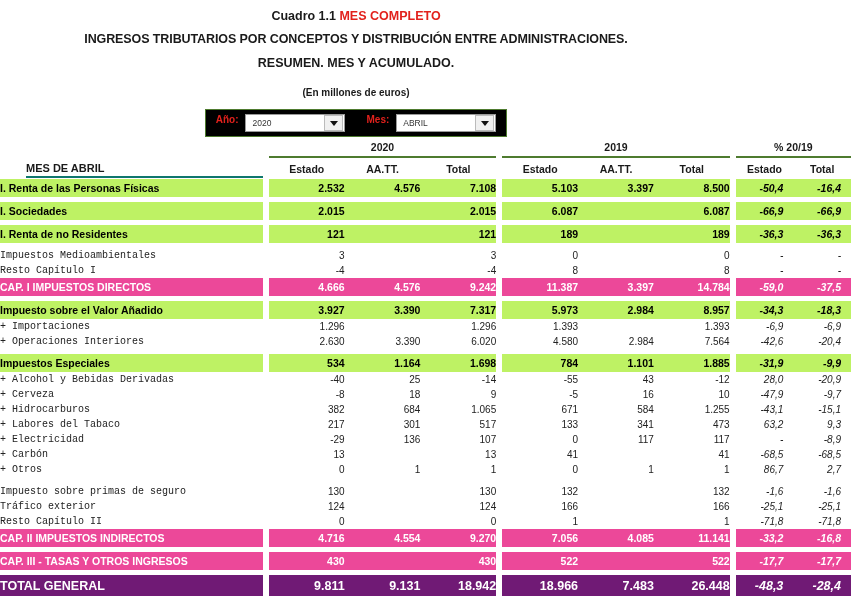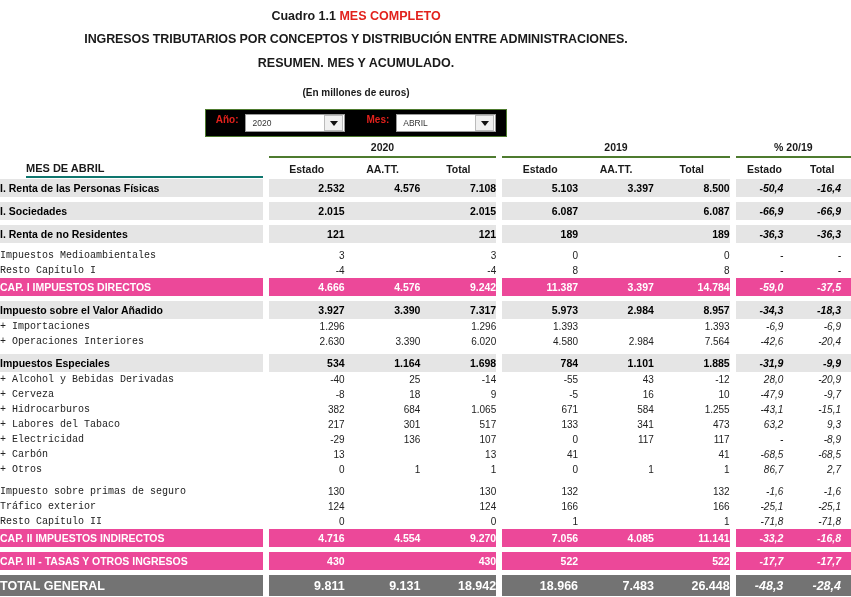--- a/index.html
+++ b/index.html
@@ -74,27 +74,27 @@
     font-size:11px;padding-bottom:1px;
   }
   tr.hdr-cols td.mes .underline{
     display:block;border-bottom:2px solid #0f766e;padding-bottom:2px;
   }
 
   
   tr.plain td{height:15px;font-size:10px;color:#222;}
   tr.plain td.lbl{font-weight:normal;font-family:Liberation Mono, monospace;}
 
-  tr.band td{height:18px;background:#e5e5e5;font-weight:bold;font-size:10.5px;color:#000;}
+  tr.band td{height:18px;background:#bef264;font-weight:bold;font-size:10.5px;color:#000;}
   tr.band td.gapcell{background:#ffffff;}
 
   tr.dark td{height:18px;background:#ec4899;font-weight:bold;font-size:10.5px;color:#ffffff;}
   tr.dark td.gapcell{background:#ffffff;}
 
-  tr.total td{height:21px;background:#737373;font-weight:bold;font-size:12.5px;color:#ffffff;}
+  tr.total td{height:21px;background:#701a75;font-weight:bold;font-size:12.5px;color:#ffffff;}
   tr.total td.gapcell{background:#ffffff;}
 
   tr.spacer td{height:7px;background:#ffffff;}
   tr.spacer-sm td{height:5px;background:#ffffff;}
 
   .sub{padding-left:38px;}
 </style>
 </head>
 <body>
 

